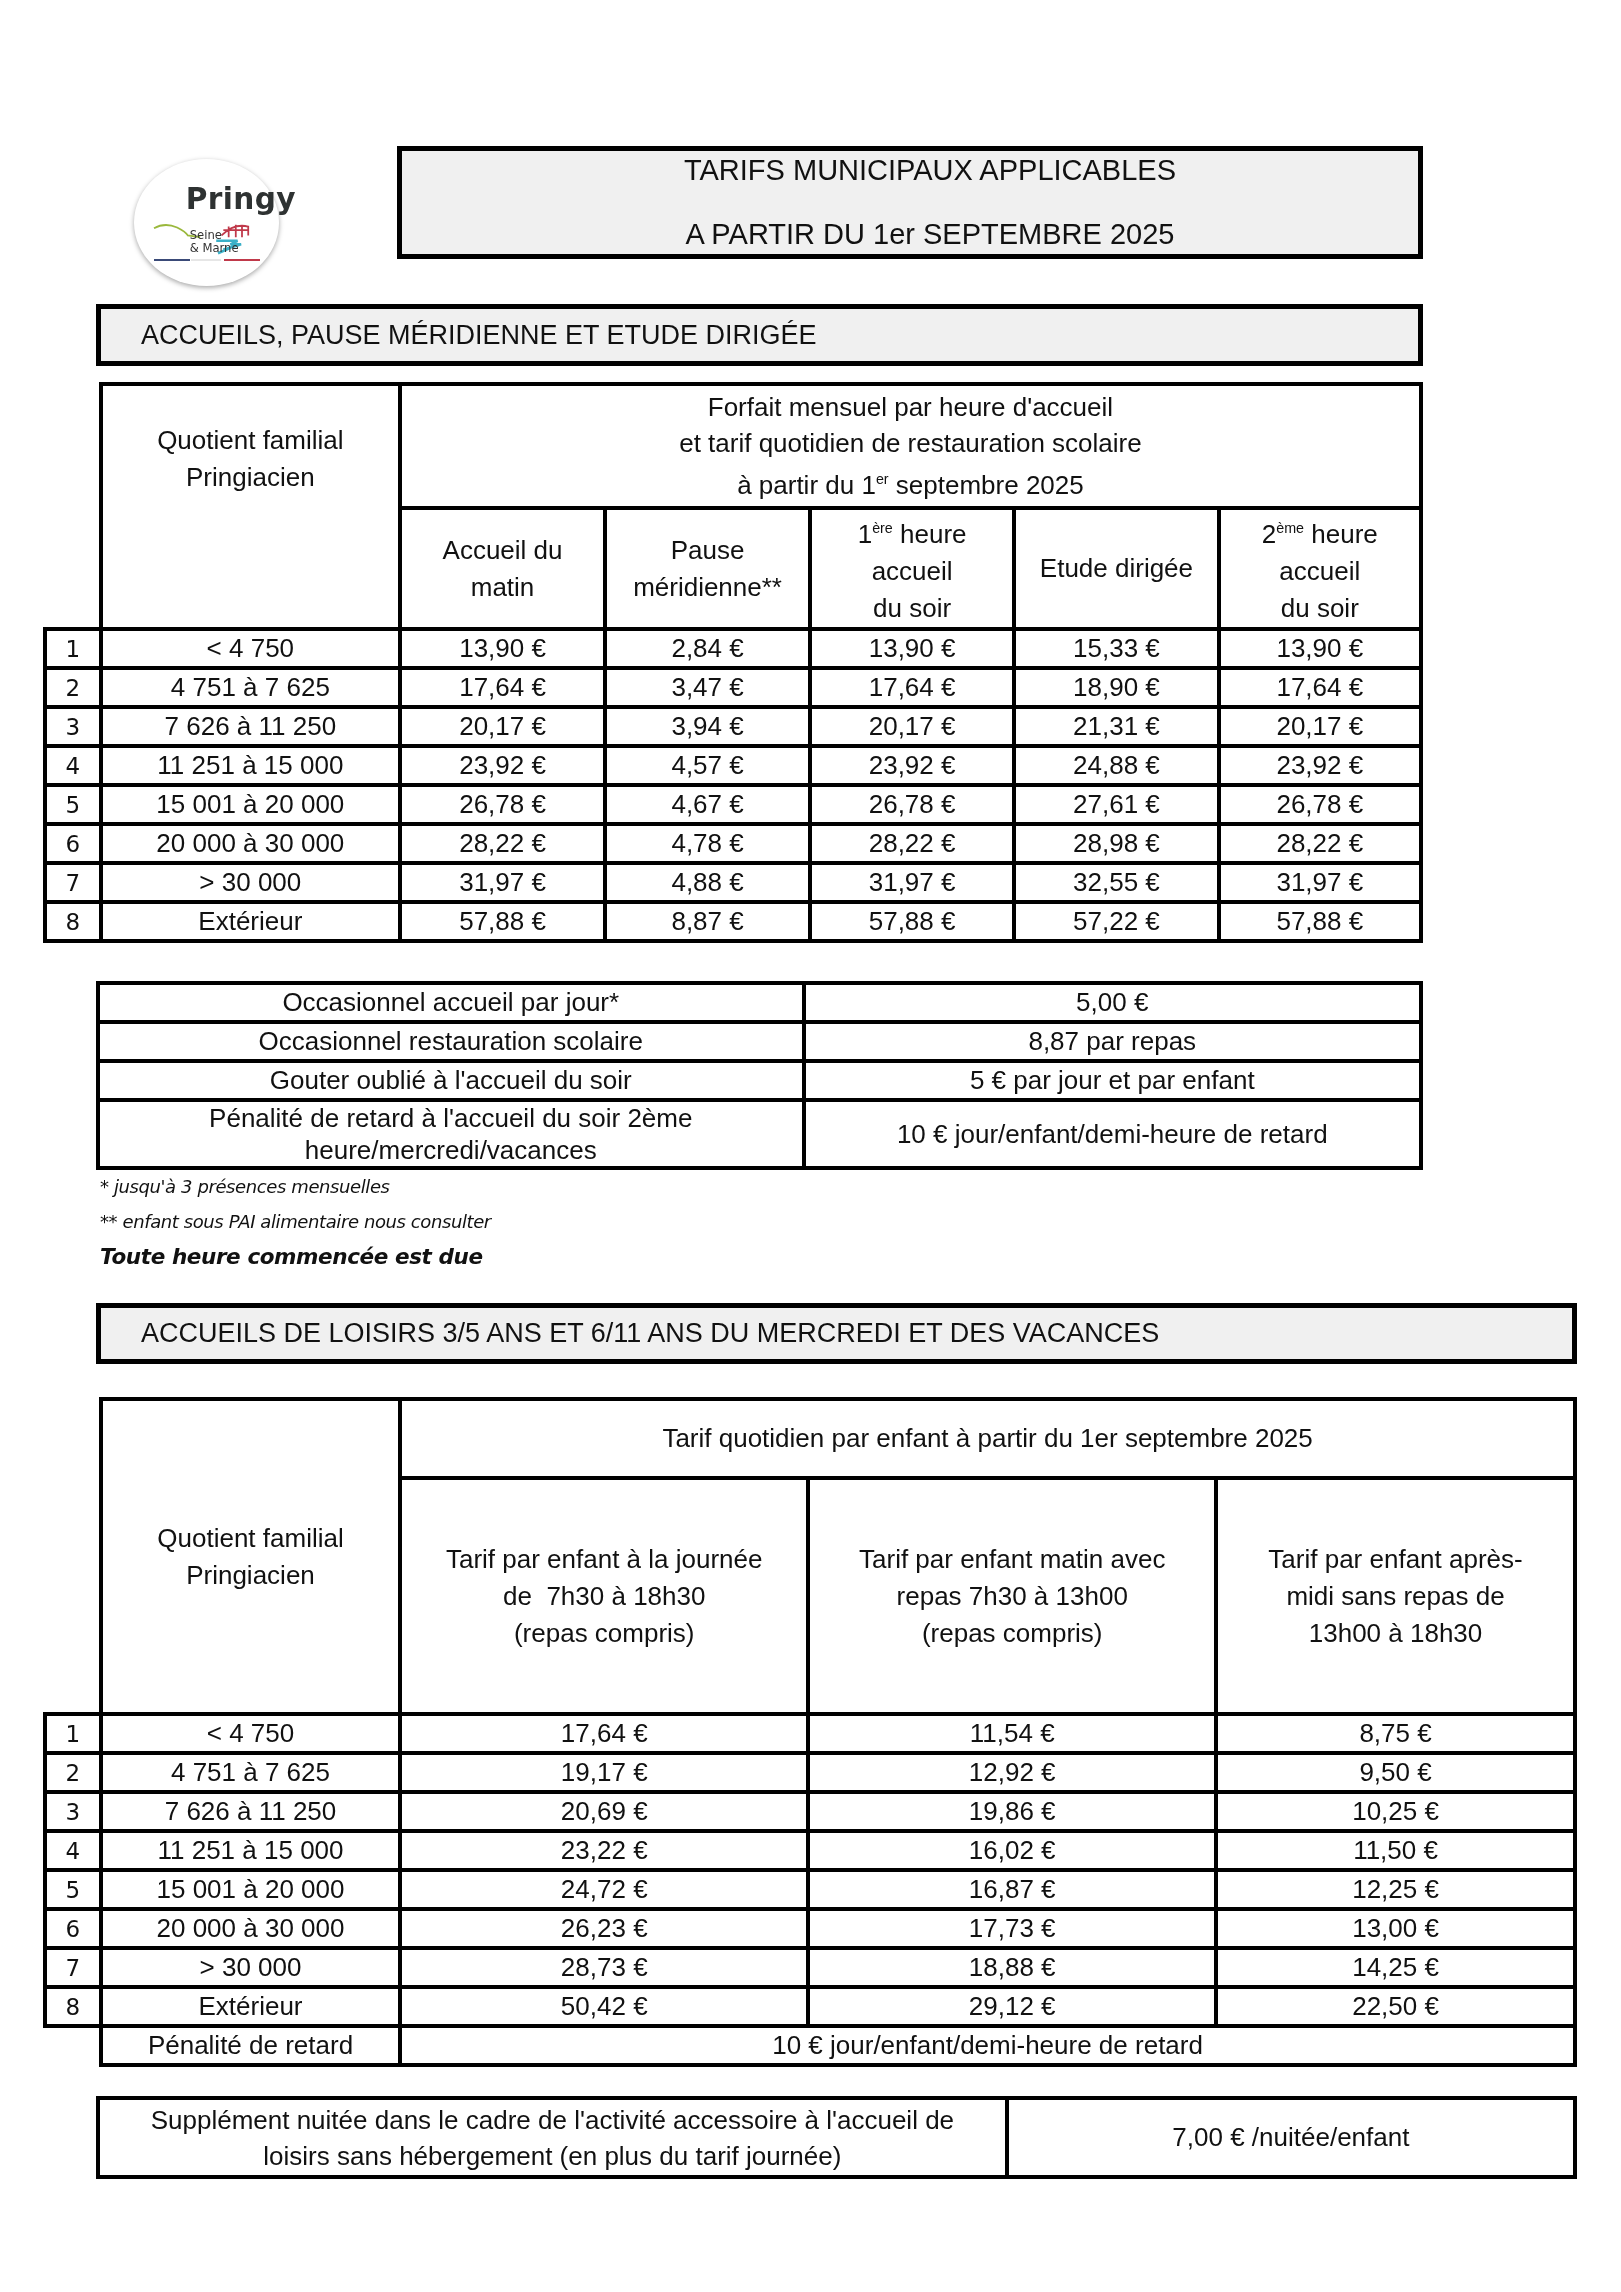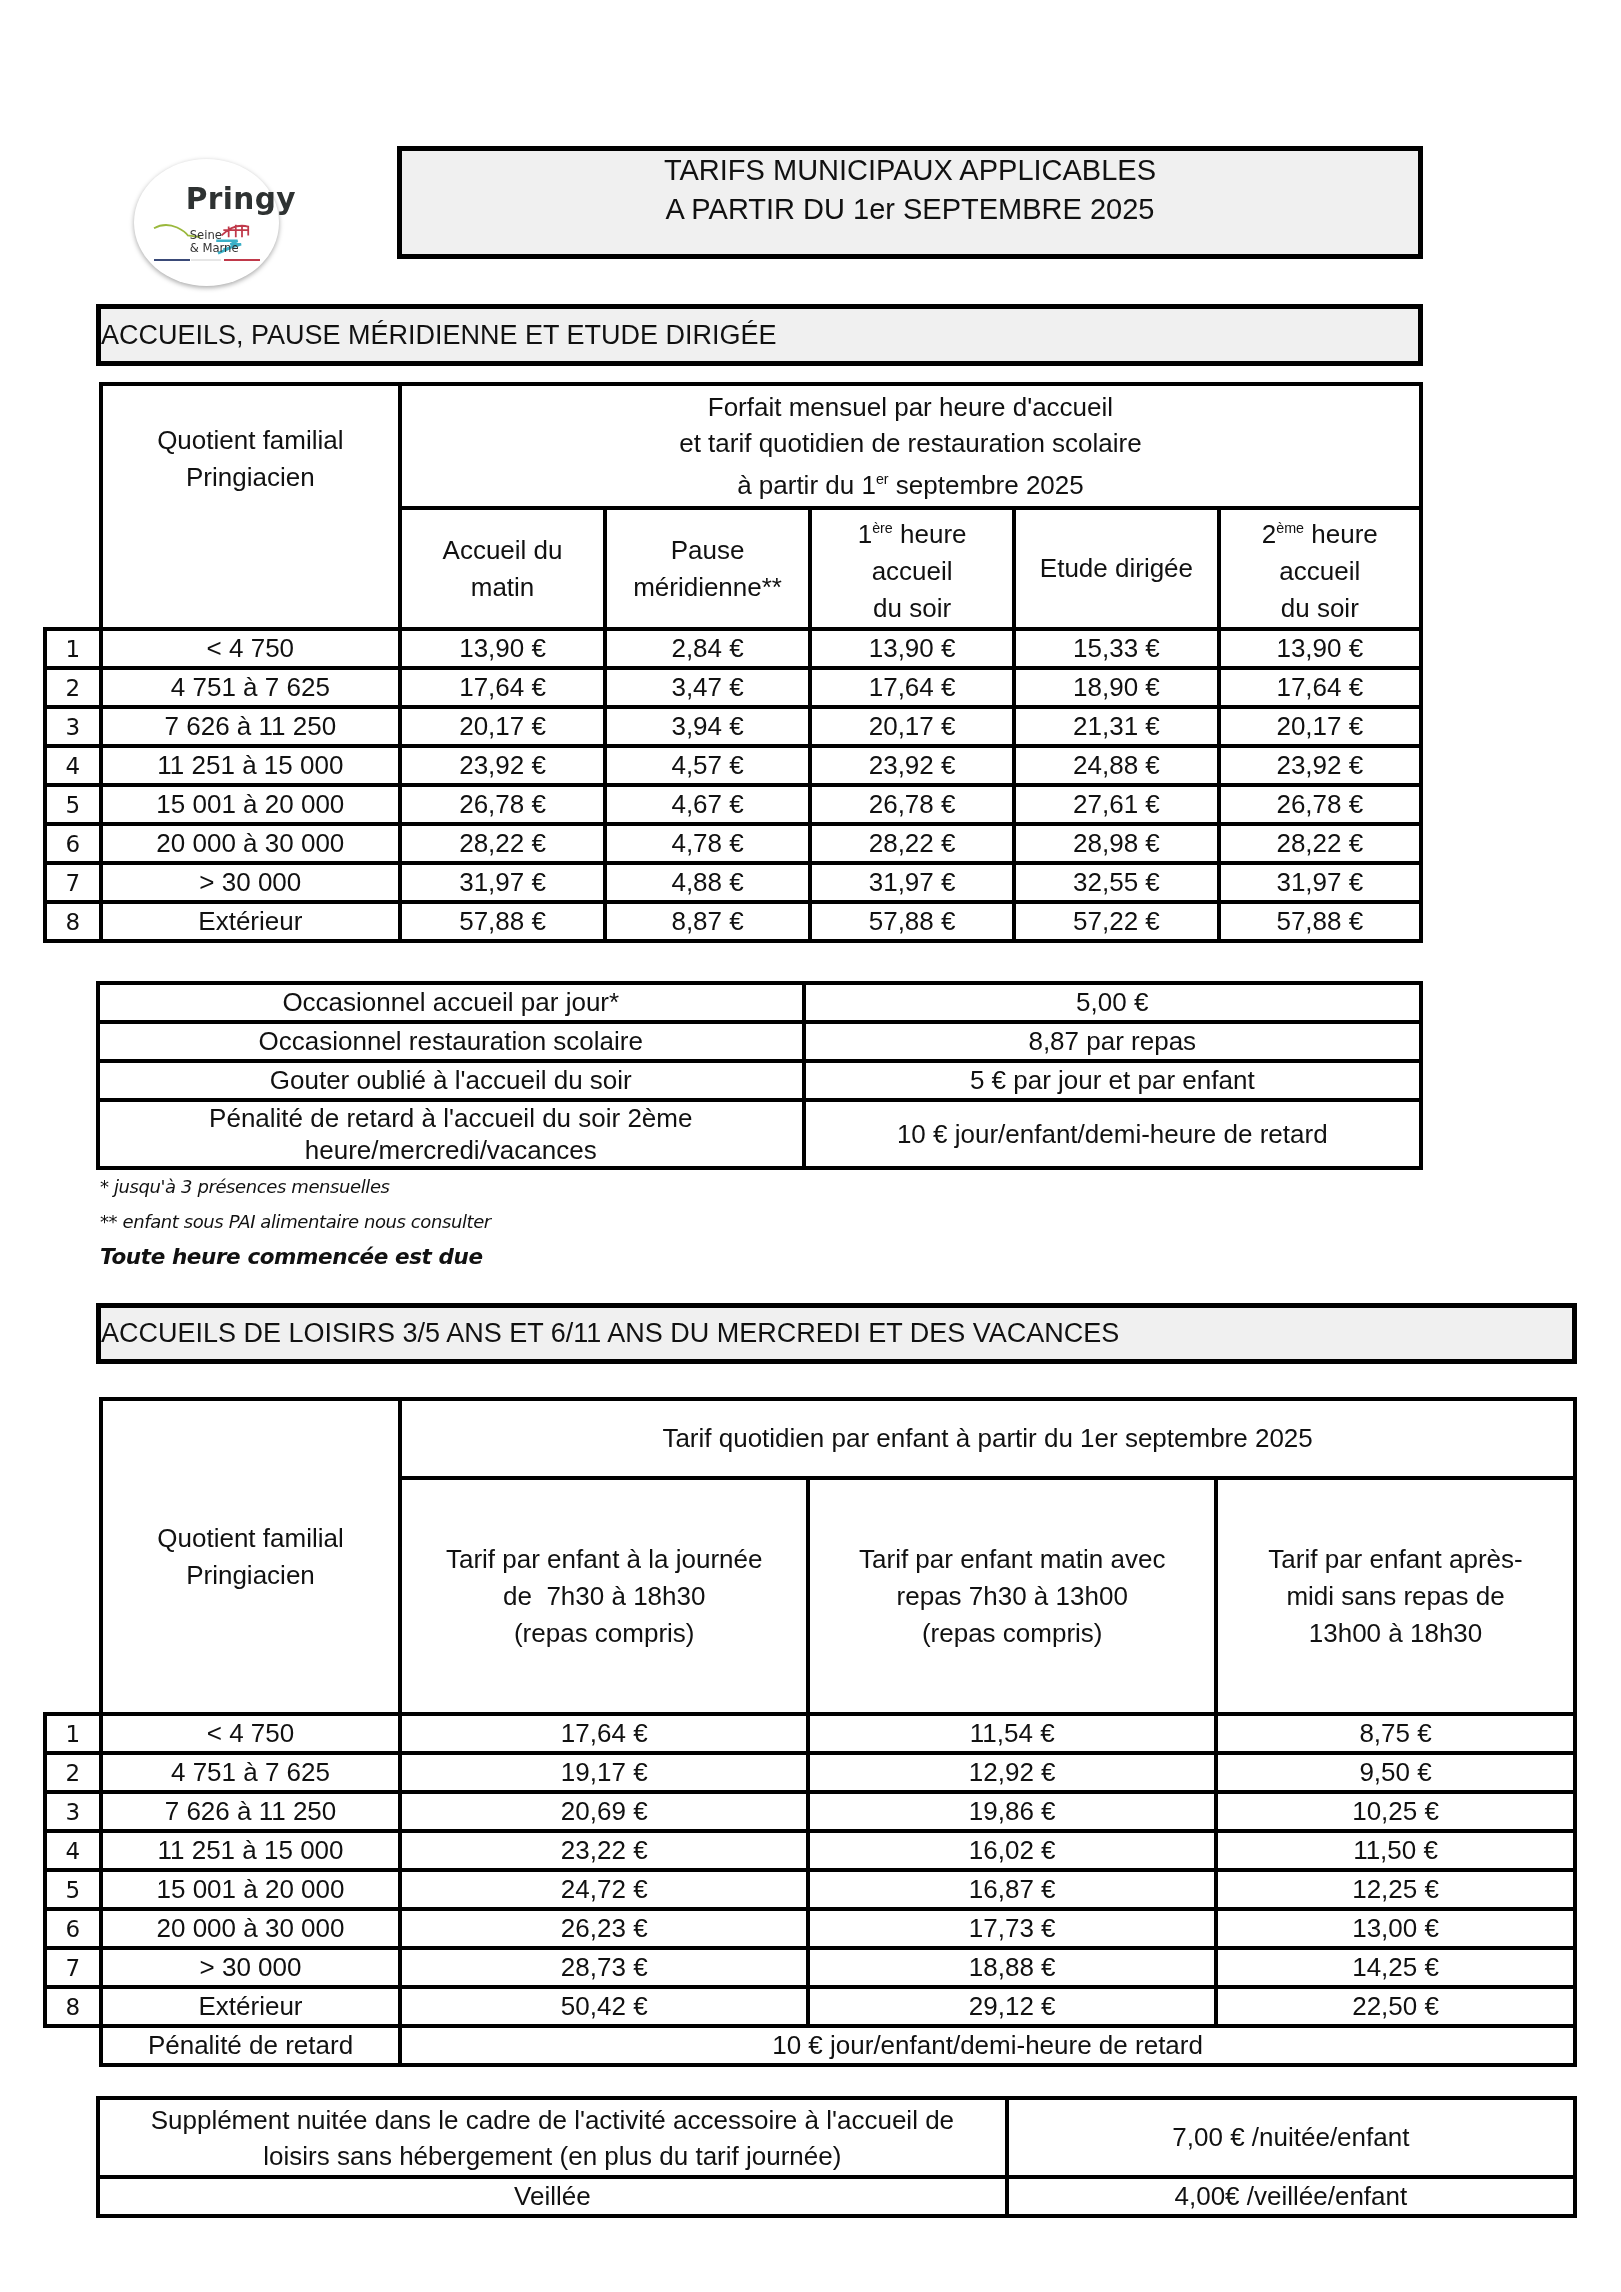--- a/index.html
+++ b/index.html
@@ -1,20 +1,20 @@
 <!DOCTYPE html>
 <html style="font-size:14.3px"><head>
 <meta charset="utf-8">
 <style>
   html, body { margin:0; padding:0; background:#ffffff; }
   body { width:1621px; height:2293px; position:relative; font-family:"Liberation Sans", sans-serif; color:#111; overflow:hidden; }
   .abs { position:absolute; box-sizing:border-box; }
   .box { border:5.4px solid #000; }
   .grey { background:#f0f0f0; }
-  .center { display:flex; align-items:center; justify-content:flex-start; text-align:center; }
+  .center { display:flex; align-items:center; justify-content:space-between; text-align:center;padding-left:40px; }
   .col { flex-direction:column; }
 
   
   .logo { left:134px; top:159px; width:145px; height:127px; border-radius:50%; background:#fff;
           box-shadow:0 1.8px 5.4px rgba(0,0,0,0.35); }
   .logo .word { position:absolute; left:19.7px; top:23px; font-family:"DejaVu Sans", sans-serif; font-weight:bold; font-size:29.6px; color:#2e3232; letter-spacing:0.4px;margin-left:32px; }
   .logo .sm { position:absolute; left:19.7px; top:70px; font-family:"DejaVu Sans", sans-serif; font-size:11.6px; line-height:12.5px; color:#333;margin-left:36px; }
   .logo .bar { position:absolute; top:100px; height:1.8px; }
 
   .title { left:397px; top:146px; width:1026px; height:113px; font-size:29px; line-height:39px; }
@@ -323,19 +323,15 @@
       <col style="width:570px">
     </colgroup>
   <tbody>
       <tr style="height:79px">
     <td style="line-height:36px">
       <div>Supplément nuitée dans le cadre de l'activité accessoire à l'accueil de</div>
       <div>loisirs sans hébergement (en plus du tarif journée)</div>
     </td>
     <td>7,00 € /nuitée/enfant</td>
   </tr>
-  <tr style="height:39px">
-    <td>Veillée</td>
-    <td>4,00€ /veillée/enfant</td>
-  </tr>
 </tbody>
   </table>
 
 
 </body></html>

